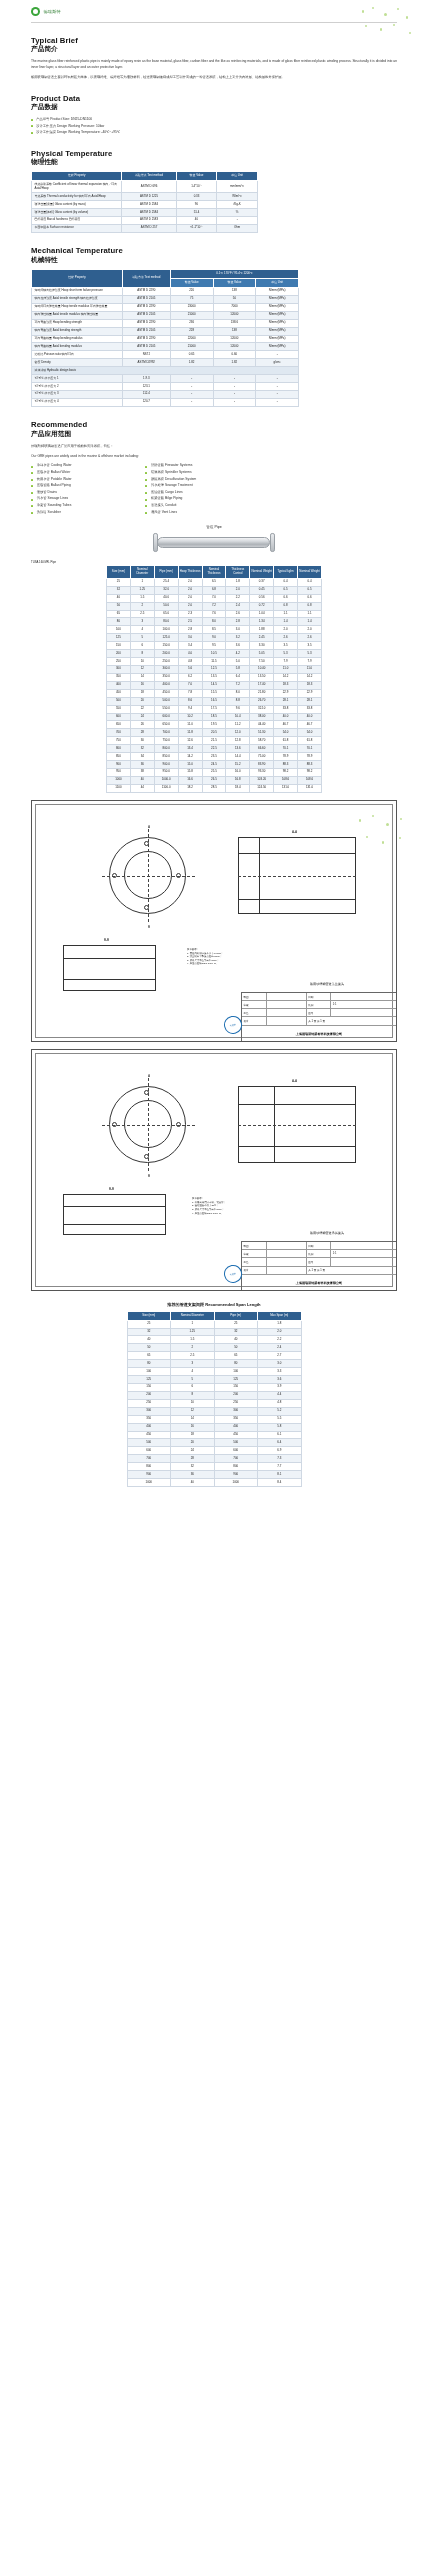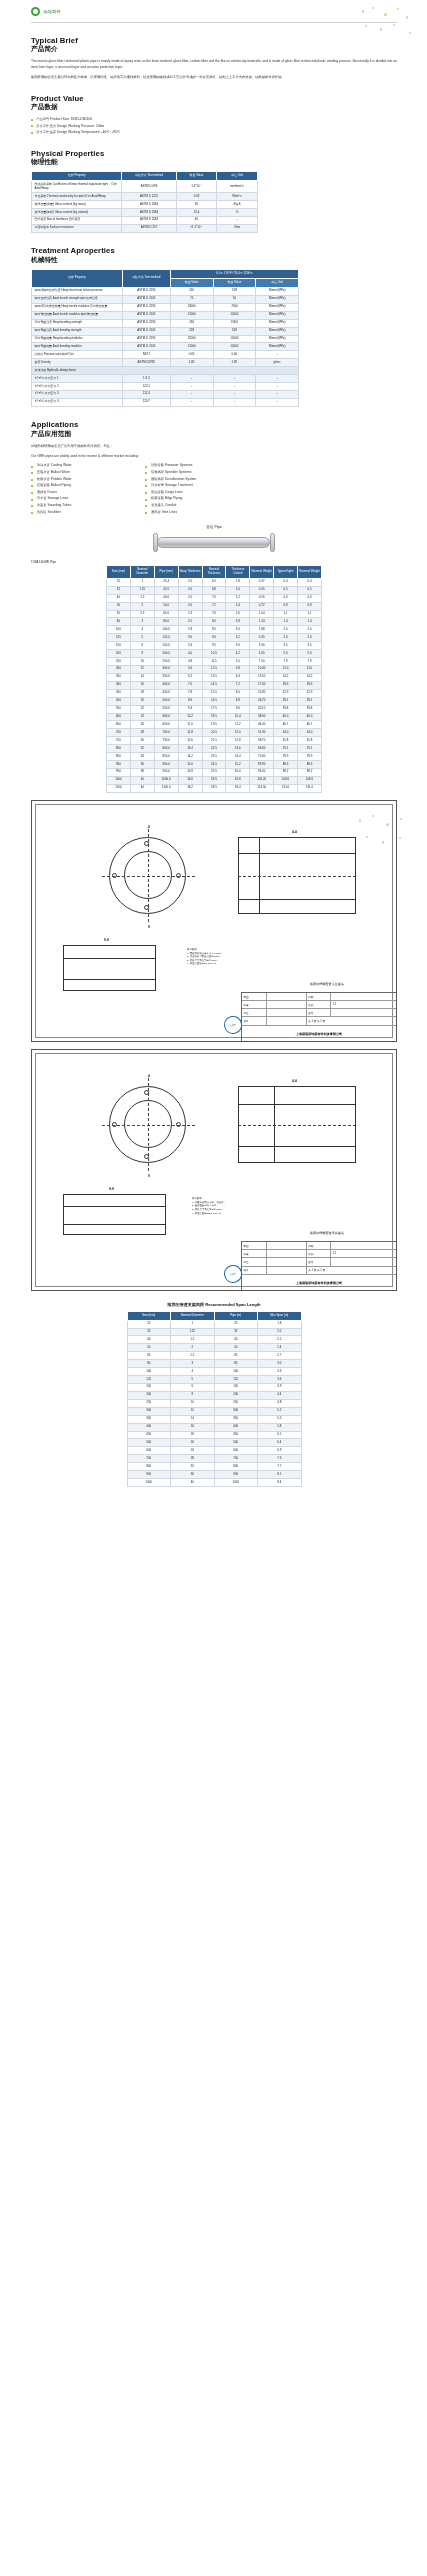--- a/index.html
+++ b/index.html
@@ -314,29 +314,29 @@
   </div>
   <div class="rule-top"></div>
 
   <div class="content">
 
     <h2 class="section">Typical Brief</h2>
     <h3 class="section-cn">产品简介</h3>
     <p class="body">The marine glass fiber reinforced plastic pipe is mainly made of epoxy resin as the base material, glass fiber, carbon fiber and the like as reinforcing materials, and is made of glass fiber reinforced plastic winding process. Structurally it is divided into an inner liner layer, a structural layer and an outer protective layer.</p>
     <p class="body">船用玻璃钢管道主要以环氧树脂为基体，以玻璃纤维、碳纤维等为增强材料，经过玻璃钢缠绕成型工艺制作而成的一种管道系统，结构上上又分为内衬层、结构层和外保护层。</p>
 
-    <h2 class="section">Product Value</h2>
+    <h2 class="section">Product Data</h2>
     <h3 class="section-cn">产品数据</h3>
     <ul class="bullets">
       <li>产品型号 Product Size: DN25-DN1100</li>
       <li>设计工作压力 Design Working Pressure: 10bar</li>
       <li>设计工作温度 Design Working Temperature: -40℃~+95℃</li>
     </ul>
 
-    <h2 class="section">Physical Properties</h2>
+    <h2 class="section">Physical Temperature</h2>
     <h3 class="section-cn">物理性能</h3>
 
     <div class="tbl-wrap" style="width:227px;">
       <table class="data">
         <colgroup>
             <col style="width:40%">
             <col style="width:24%">
             <col style="width:18%">
             <col style="width:18%">
           </colgroup>
@@ -395,21 +395,21 @@
             <td class="left">表面电阻率
 Surface resistance</td>
             <td>ASTM D 257</td>
             <td>&lt;1.1*10⁻⁵</td>
             <td>Ohm</td>
           </tr>
         </tbody>
       </table>
     </div>
 
-    <h2 class="section">Treatment Aproperties</h2>
+    <h2 class="section">Mechanical Temperature</h2>
     <h3 class="section-cn">机械特性</h3>
 
     <div class="tbl-wrap" style="width:268px;">
       <table class="data">
         <colgroup>
             <col style="width:34%">
             <col style="width:18%">
             <col style="width:16%">
             <col style="width:16%">
             <col style="width:16%">
@@ -539,21 +539,21 @@
             <td class="left">℃/℉/℃ 静水压力 4</td>
             <td>120.7</td>
             <td>-</td>
             <td>-</td>
             <td>-</td>
           </tr>
         </tbody>
       </table>
     </div>
 
-    <h2 class="section">Applications</h2>
+    <h2 class="section">Recommended</h2>
     <h3 class="section-cn">产品应用范围</h3>
     <p class="body">德瑞斯特玻璃钢管道广泛应用于船舶和海洋系统，包括：</p>
     <p class="body">Our GRE pipes are widely used in the marine &amp; offshore market including:</p>
 
     <div class="apps" style="width:216px;">
       <div class="ai">冷却水管 Cooling Water</div>
       <div class="ai">消防管路 Firewater Systems</div>
       <div class="ai">压载水管 Ballast Water</div>
       <div class="ai">喷淋系统 Sprinkler Systems</div>
       <div class="ai">饮用水管 Potable Water</div>

